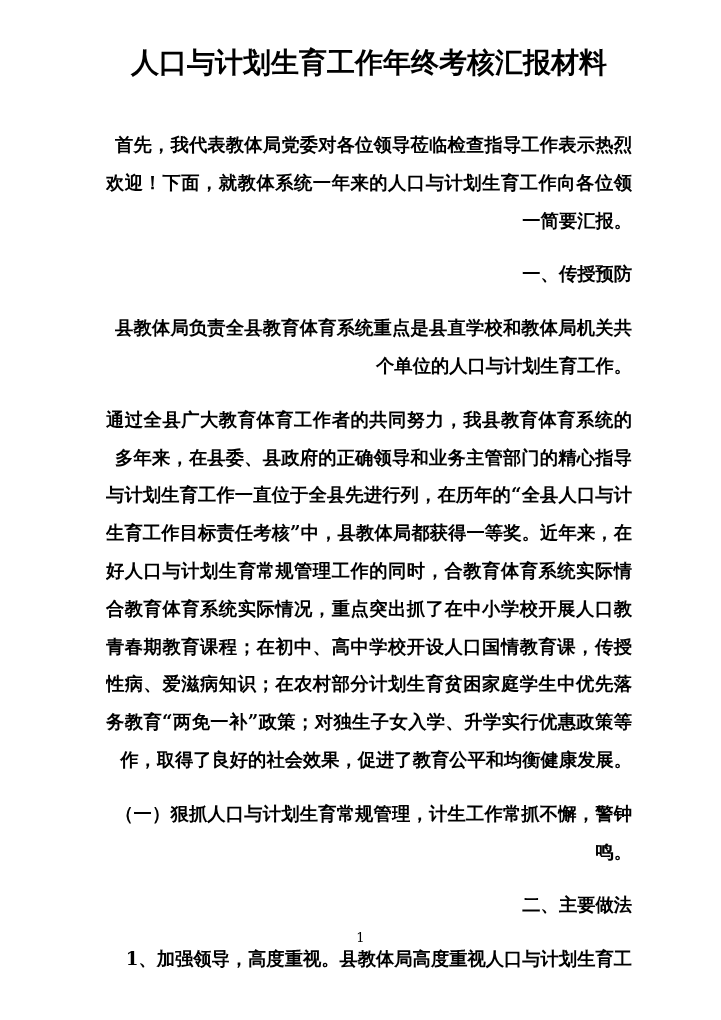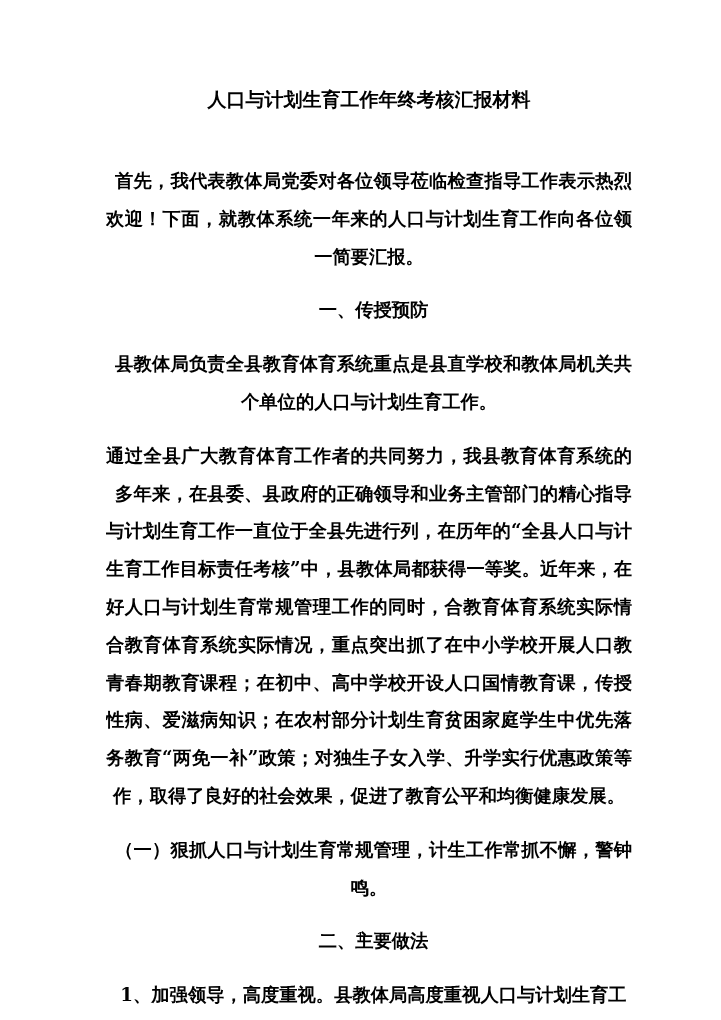--- a/index.html
+++ b/index.html
@@ -15,41 +15,41 @@
     background: #ffffff;
     color: #000000;
     font-family: "DejaVu Serif", "Liberation Serif", serif;
     overflow: hidden;
   }
   .content {
     padding: 0 73px 0 90px;
   }
   .doc-title {
     margin: 0 0 42px 0;
-    padding-top: 78px;
-    font-size: 19px;
+    padding-top: 42px;
+    font-size: 28px;
     font-weight: bold;
     line-height: 42px;
     text-align: center;
     white-space: nowrap;
   }
   .doc-body {
     margin: 0;
   }
   .para {
     margin: 16px;
     padding: 0;
     font-weight: bold;
   }
   .line {
     font-size: 18.3px;
     line-height: 37.8px;
     height: 37.8px;
     overflow: hidden;
-    text-align: center;
+    text-align: right;
     letter-spacing: 0;
   }
   .line.fill {
     text-align: justify;
     text-align-last: justify;
   }
   .line.first {
     text-indent: 9px;
   }
   .page-footer {

